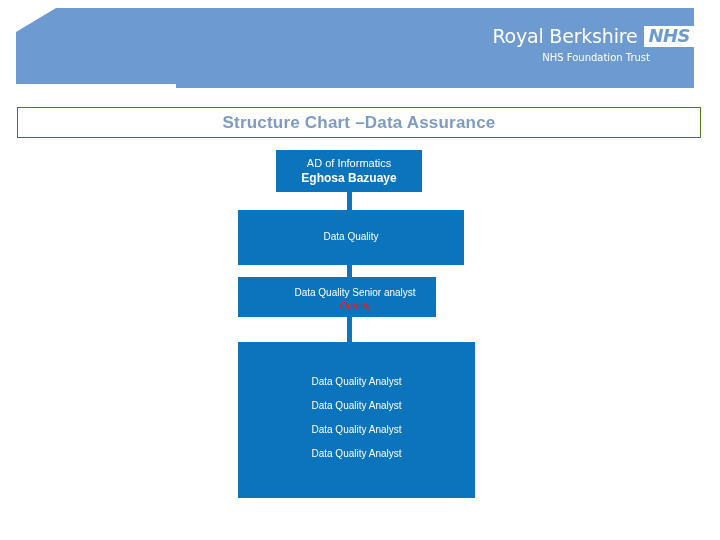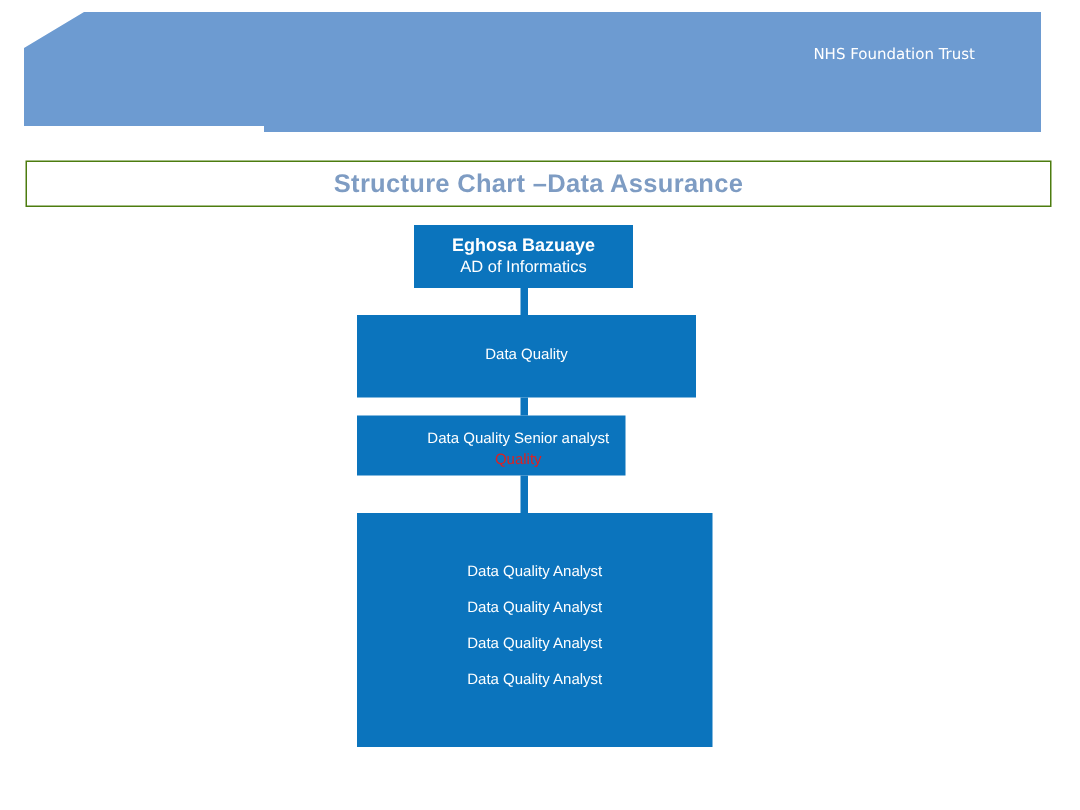--- a/index.html
+++ b/index.html
@@ -140,21 +140,21 @@
     left: 238px; top: 210px; width: 226px; height: 55px;
     padding-top: 20px;
   }
   #node-dq .t1 { font-size: 10px; line-height: 14px; }
   #node-dq .spacer { height: 9px; }
   #node-dq .t2 { font-size: 10px; line-height: 14px; }
   #node-dq .t3 { font-size: 10px; line-height: 14px; }
 
   
   #node-senior {
-    left: 238px; top: 277px; width: 179px; height: 40px;
+    left: 238px; top: 277px; width: 198px; height: 40px;
     padding-top: 9px;
     padding-left: 36px;
   }
   #node-senior .t1 { font-size: 10px; line-height: 14px; }
   #node-senior .t2 { font-size: 10px; line-height: 14px; }
 
   
   #node-analysts {
     left: 238px; top: 342px; width: 237px; height: 156px;
     padding-top: 33px;
@@ -166,33 +166,37 @@
   #conn-1 { left: 347px; top: 192px; height: 18px; }
   #conn-2 { left: 347px; top: 265px; height: 12px; }
   #conn-3 { left: 347px; top: 317px; height: 25px; }
 </style>
 </head>
 <body>
 
 <div id="header-banner">
   <div class="banner-shape"></div>
   <div id="nhs-logo-block">
+    <div class="logo-row">
+      <span class="trust-name">Royal Berkshire</span>
+      <span class="nhs-mark">NHS</span>
+    </div>
     <div class="trust-sub">NHS Foundation Trust</div>
   </div>
 </div>
 
 <div id="title-box">
   <span id="page-title">Structure Chart –Data Assurance</span>
 </div>
 
 <div id="org-chart">
 
   <div class="node-box" id="node-ad">
+    <span class="node-line t1">AD of Informatics</span>
     <span class="node-line t2">Eghosa Bazuaye</span>
-    <span class="node-line t1">AD of Informatics</span>
   </div>
 
   <div class="connector" id="conn-1"></div>
 
   <div class="node-box" id="node-dq">
     <span class="node-line t1">Data Quality</span>
     <span class="spacer"></span>
   </div>
 
   <div class="connector" id="conn-2"></div>

